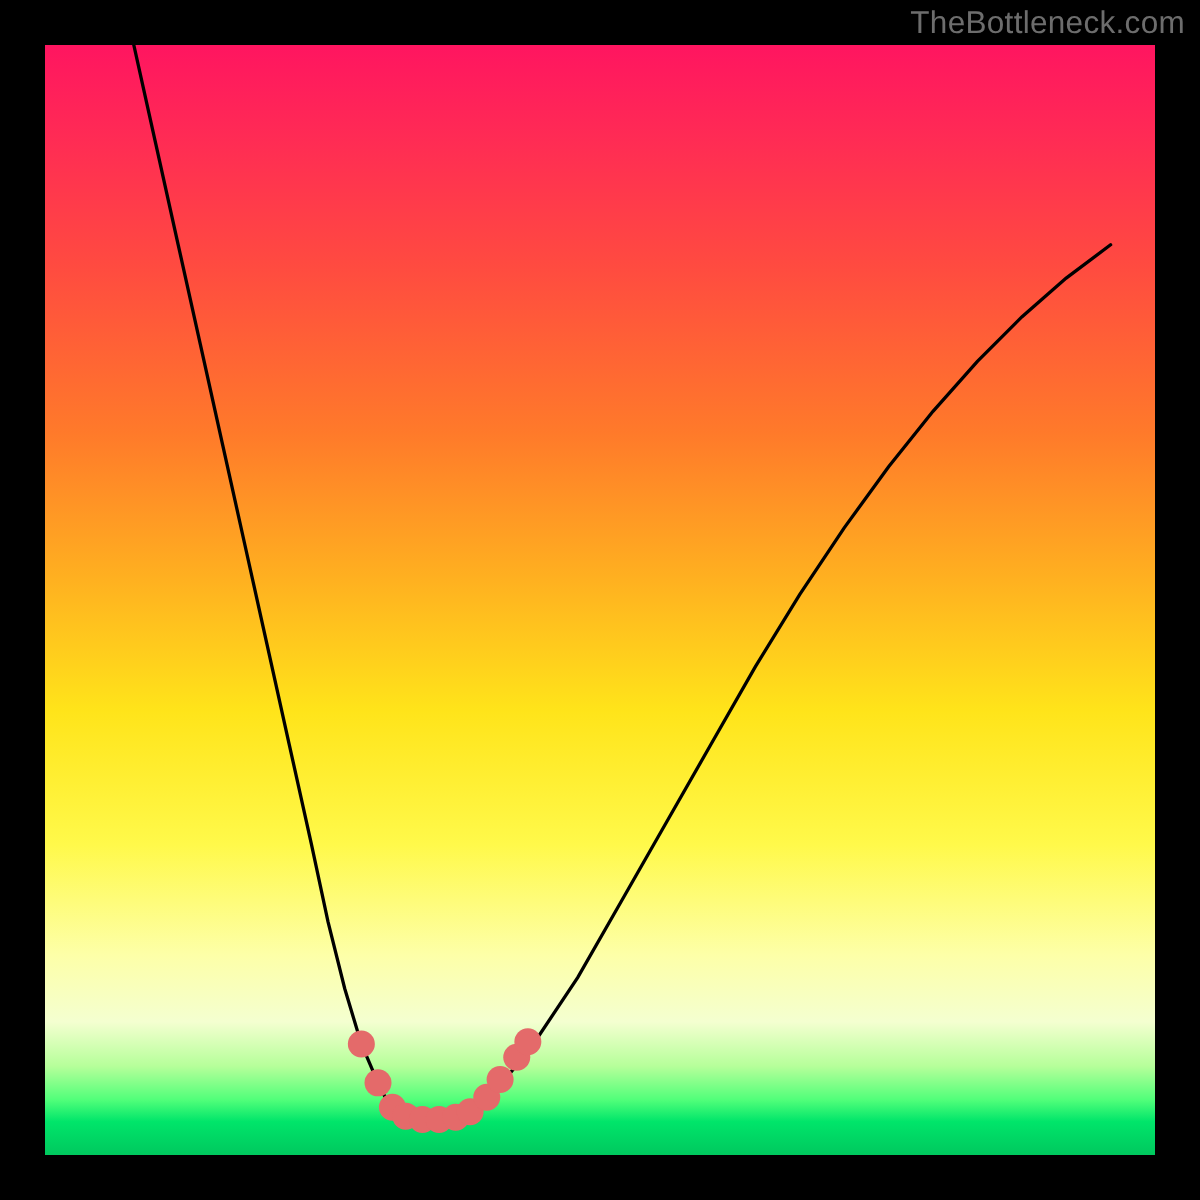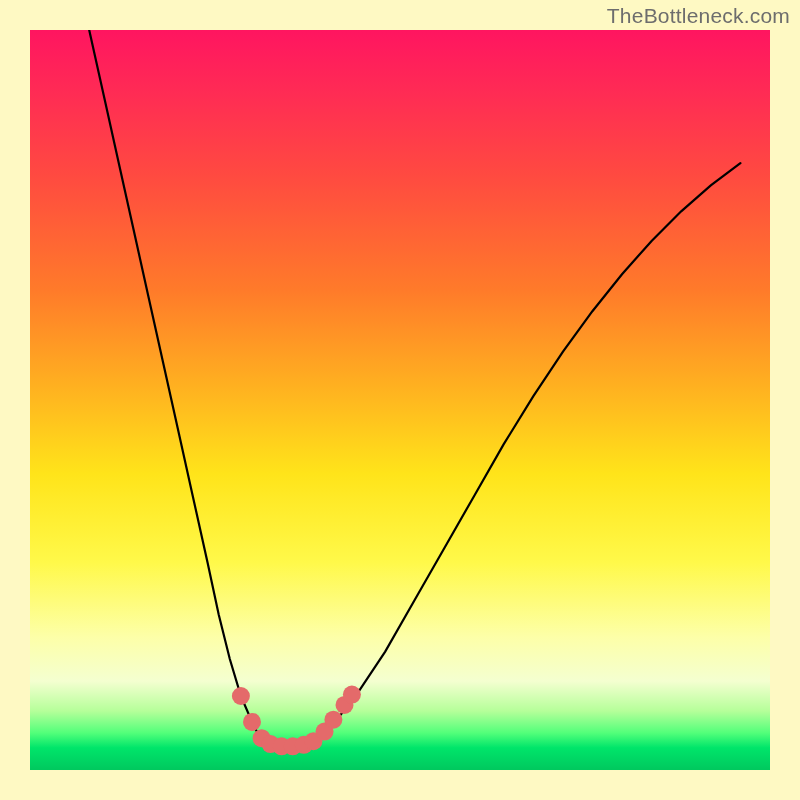--- a/index.html
+++ b/index.html
@@ -8,21 +8,21 @@
     width: 800px;
     height: 800px;
     background: #ffffff;
     font-family: Arial, Helvetica, sans-serif;
     overflow: hidden;
   }
   .stage {
     position: relative;
     width: 800px;
     height: 800px;
-    background: #fef9c3;
+    background: #000000;
   }
   .plot-area {
     position: absolute;
     left: 30px;
     top: 30px;
     width: 740px;
     height: 740px;
     overflow: hidden;
   }
   .gradient-fill {

